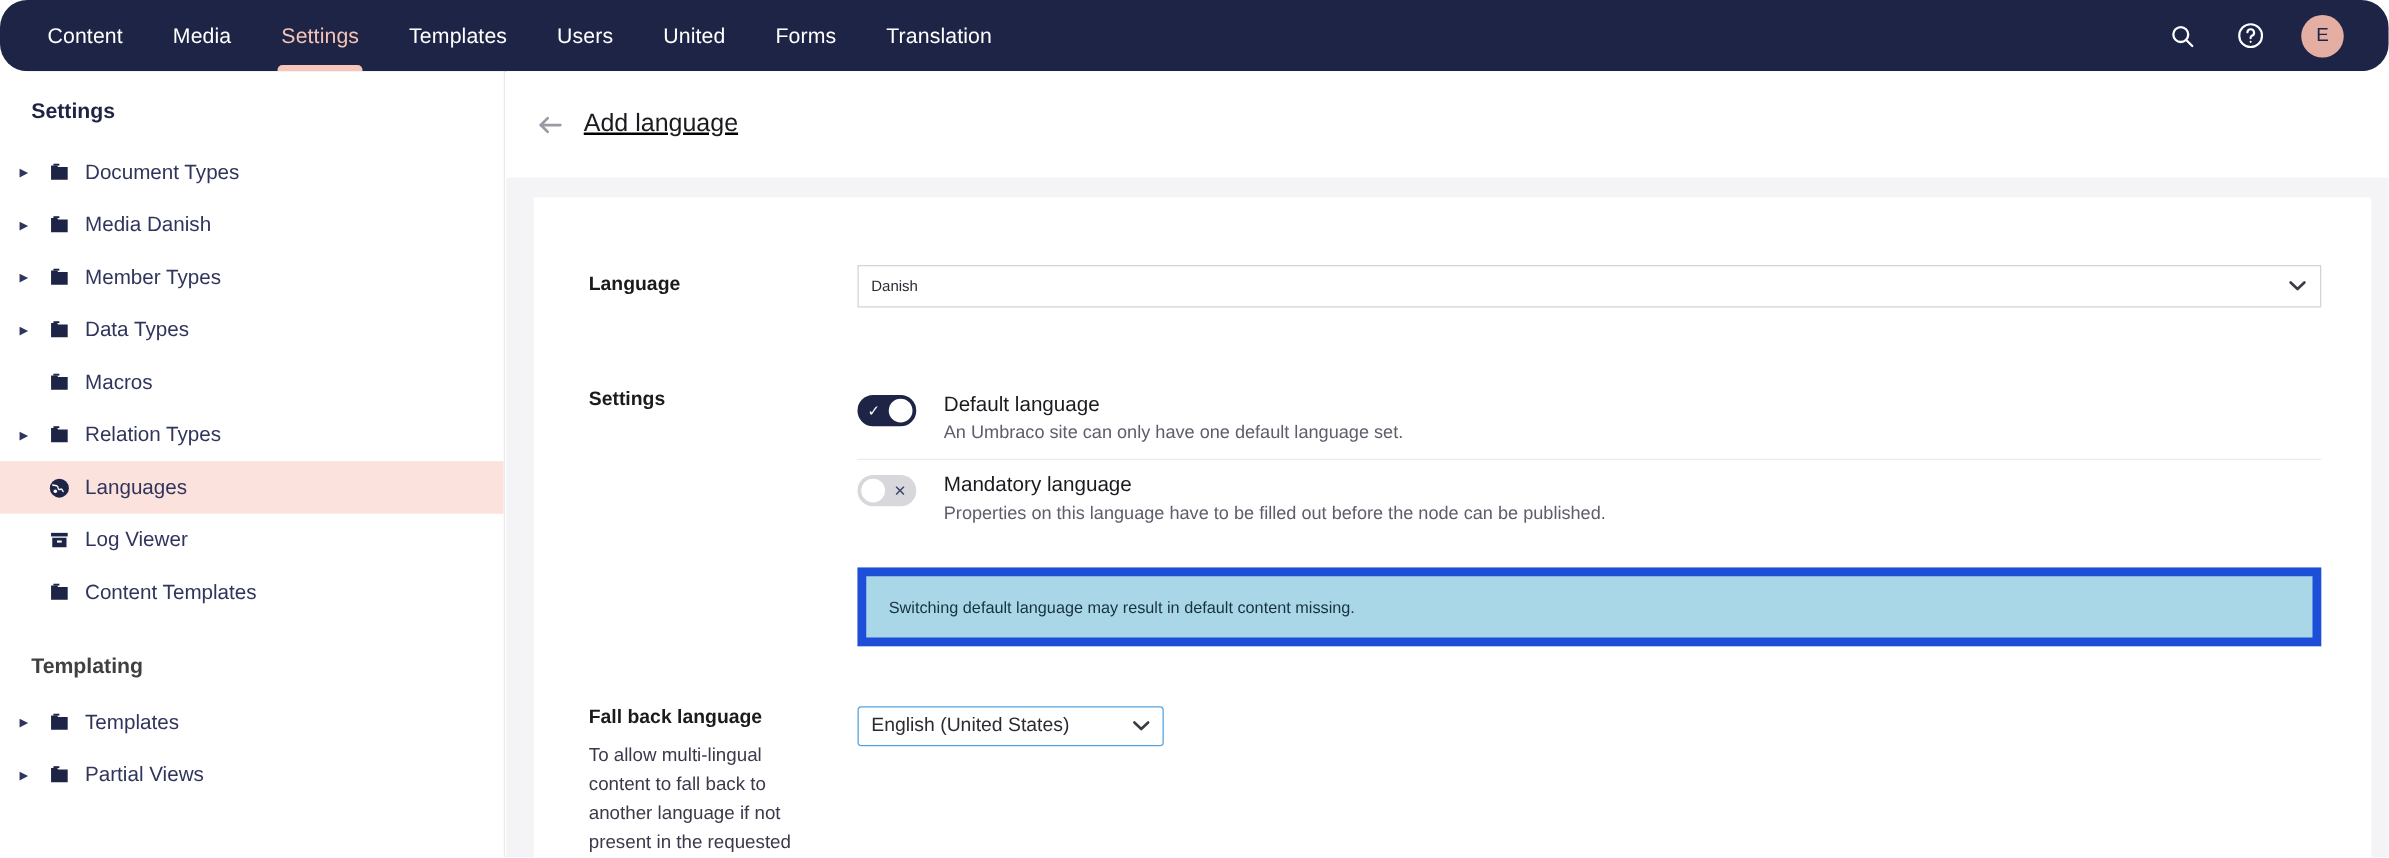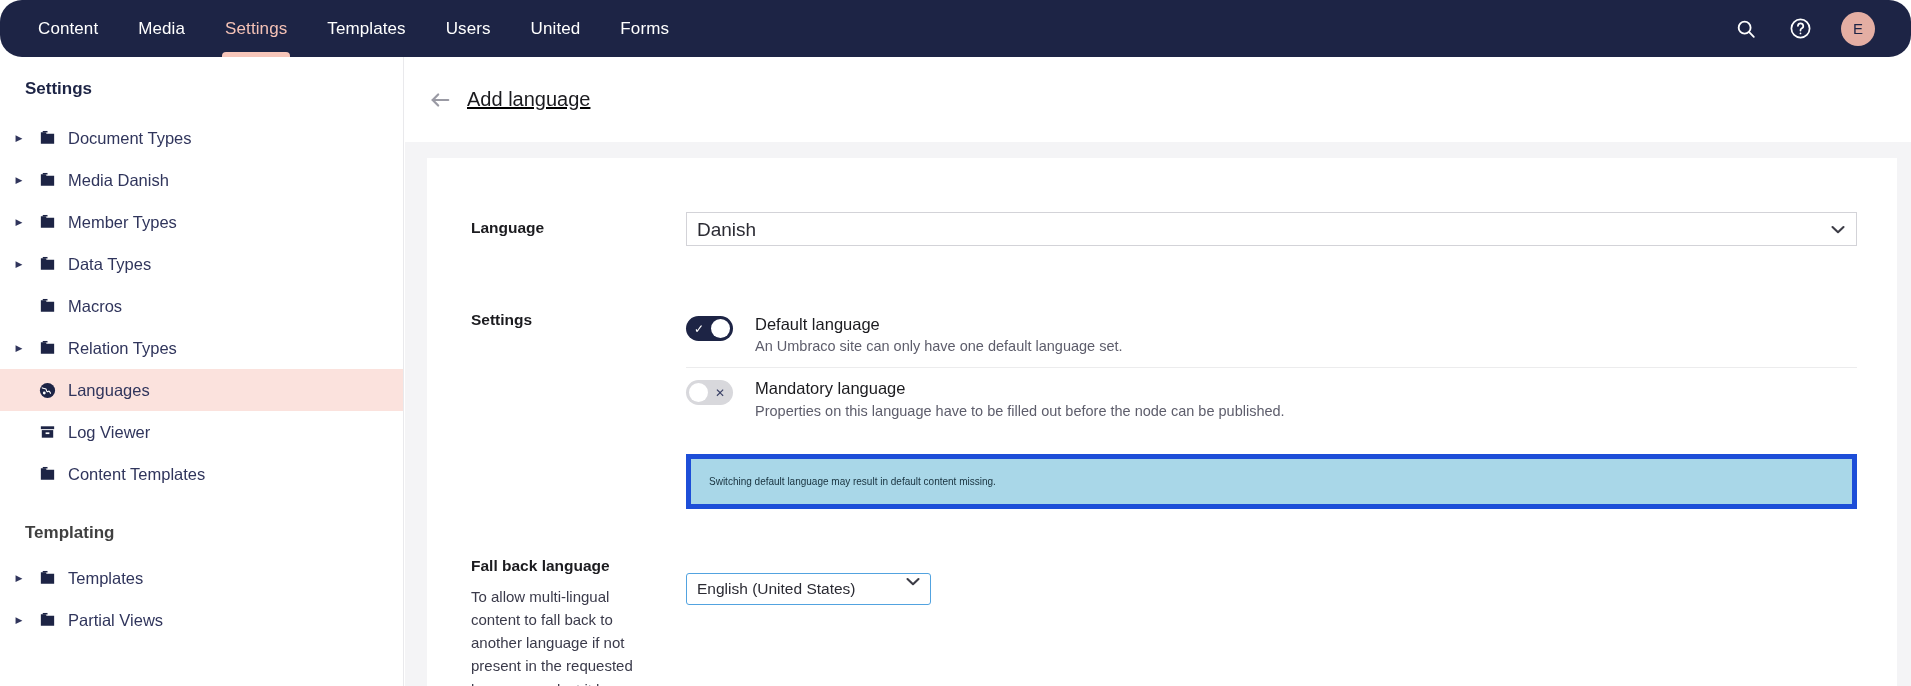--- a/index.html
+++ b/index.html
@@ -144,21 +144,21 @@
   }
   .form-field { flex: 1; padding-right: 40px; }
 
   .row-language { padding-top: 54px; }
   .select-wide {
     width: 100%;
     height: 34px;
     border: 1px solid #d3d3d8;
     background: #ffffff;
     color: #2b2b33;
-    font-size: 19px;
+    font-size: 12px;
     font-family: "Liberation Sans", sans-serif;
     padding: 0 10px;
     appearance: none;
     cursor: pointer;
   }
   .select-wrap { position: relative; }
   .select-wrap .chev {
     position: absolute; right: 12px; top: 50%;
     transform: translateY(-50%);
     pointer-events: none;
@@ -196,40 +196,39 @@
   .toggle.on  .mark { left: 8px;  color: #ffffff; }
   .toggle.off .mark { right: 8px; color: #3a4166; }
 
   .toggle-texts { padding-left: 22px; }
   .toggle-title { font-size: 16.5px; color: #1b1b1f; line-height: 1.35; }
   .toggle-sub { font-size: 14.5px; color: #5d5d6b; padding-top: 3px; }
 
   .alert {
     margin-top: 22px;
     background: #a9d7e8;
-    border: 5px solid #1d4ed8;
+    border: 7px solid #1d4ed8;
     color: #17313d;
-    font-size: 10px;
+    font-size: 13px;
     padding: 17px 18px;
   }
 
   .row-fallback { padding-top: 48px; }
   .select-small {
     width: 245px;
     height: 32px;
     border: 1px solid #52a3e0;
     border-radius: 3px;
     background: #ffffff;
     color: #2b2b33;
     font-size: 15.5px;
     font-family: "Liberation Sans", sans-serif;
     padding: 0 10px;
     appearance: none;
     cursor: pointer;
-    margin-top: 16px;
   }
   .select-small-wrap { position: relative; width: 245px; }
   .select-small-wrap .chev {
     position: absolute; right: 11px; top: 50%;
     transform: translateY(-50%);
     pointer-events: none;
     color: #3c3c46;
   }
   .fallback-left { width: 205px; flex: 0 0 205px; }
 </style>
@@ -251,20 +250,23 @@
         <span>Templates</span>
       </div>
     <div class="nav-item">
         <span>Users</span>
       </div>
     <div class="nav-item">
         <span>United</span>
       </div>
     <div class="nav-item">
         <span>Forms</span>
+      </div>
+    <div class="nav-item">
+        <span>Translation</span>
       </div>
   </div>
   <div class="nav-right">
     <div class="nav-icon">
       <svg width="22" height="22" viewBox="0 0 24 24" fill="none" stroke="#ffffff" stroke-width="2" stroke-linecap="round">
         <circle cx="10.5" cy="10.5" r="6.5"></circle>
           <line x1="15.5" y1="15.5" x2="20.5" y2="20.5"></line>
       </svg>
     </div>
     <div class="nav-icon">

